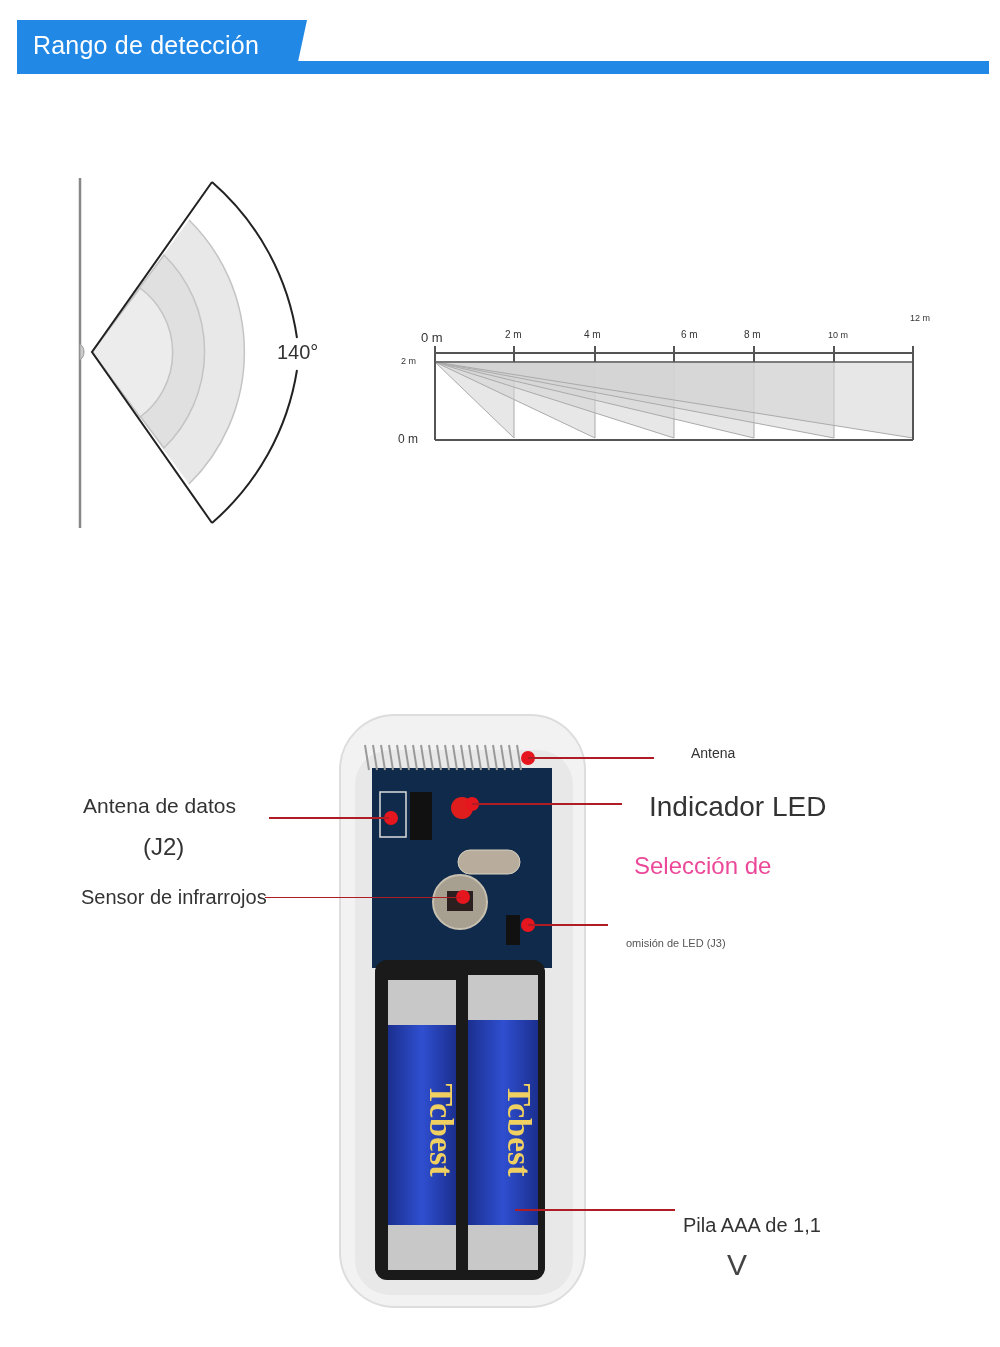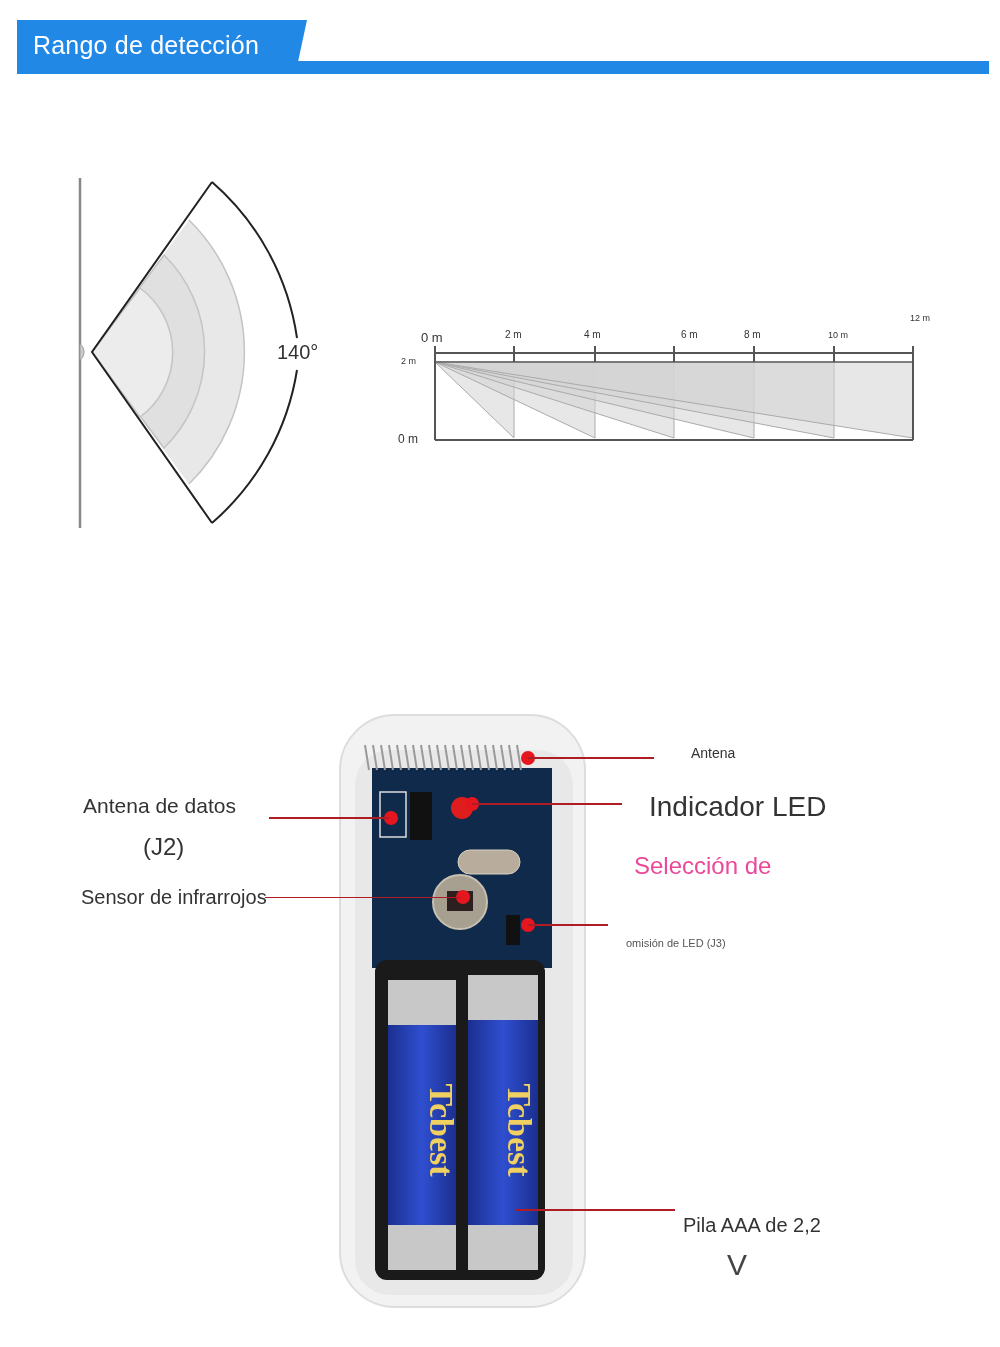--- a/index.html
+++ b/index.html
@@ -121,14 +121,14 @@
 <div class="abs leader" style="left:528px;top:924px;width:80px;"></div>
 <div class="abs leader" style="left:515px;top:1209px;width:160px;"></div>
 
 <div class="abs lbl" style="left:691px;top:745px;font-size:14px;">Antena</div>
 <div class="abs lbl" style="left:649px;top:791px;font-size:28px;">Indicador LED</div>
 <div class="abs lbl" style="left:83px;top:794px;font-size:21px;">Antena de datos</div>
 <div class="abs lbl" style="left:143px;top:827px;font-size:24px;margin-top:6px;">(J2)</div>
 <div class="abs lbl" style="left:37px;top:886px;font-size:20px;margin-left:44px;">Sensor de infrarrojos</div>
 <div class="abs lbl" style="left:634px;top:852px;font-size:24px;color:#ec4899;">Selección de</div>
 <div class="abs lbl" style="left:626px;top:937px;font-size:11px;color:#555;">omisión de LED (J3)</div>
-<div class="abs lbl" style="left:683px;top:1214px;font-size:20px;">Pila AAA de 2,2</div>
+<div class="abs lbl" style="left:683px;top:1214px;font-size:20px;">Pila AAA de 1,1</div>
 <div class="abs lbl" style="left:727px;top:1248px;font-size:30px;color:#444;">V</div>
 
 </body></html>

